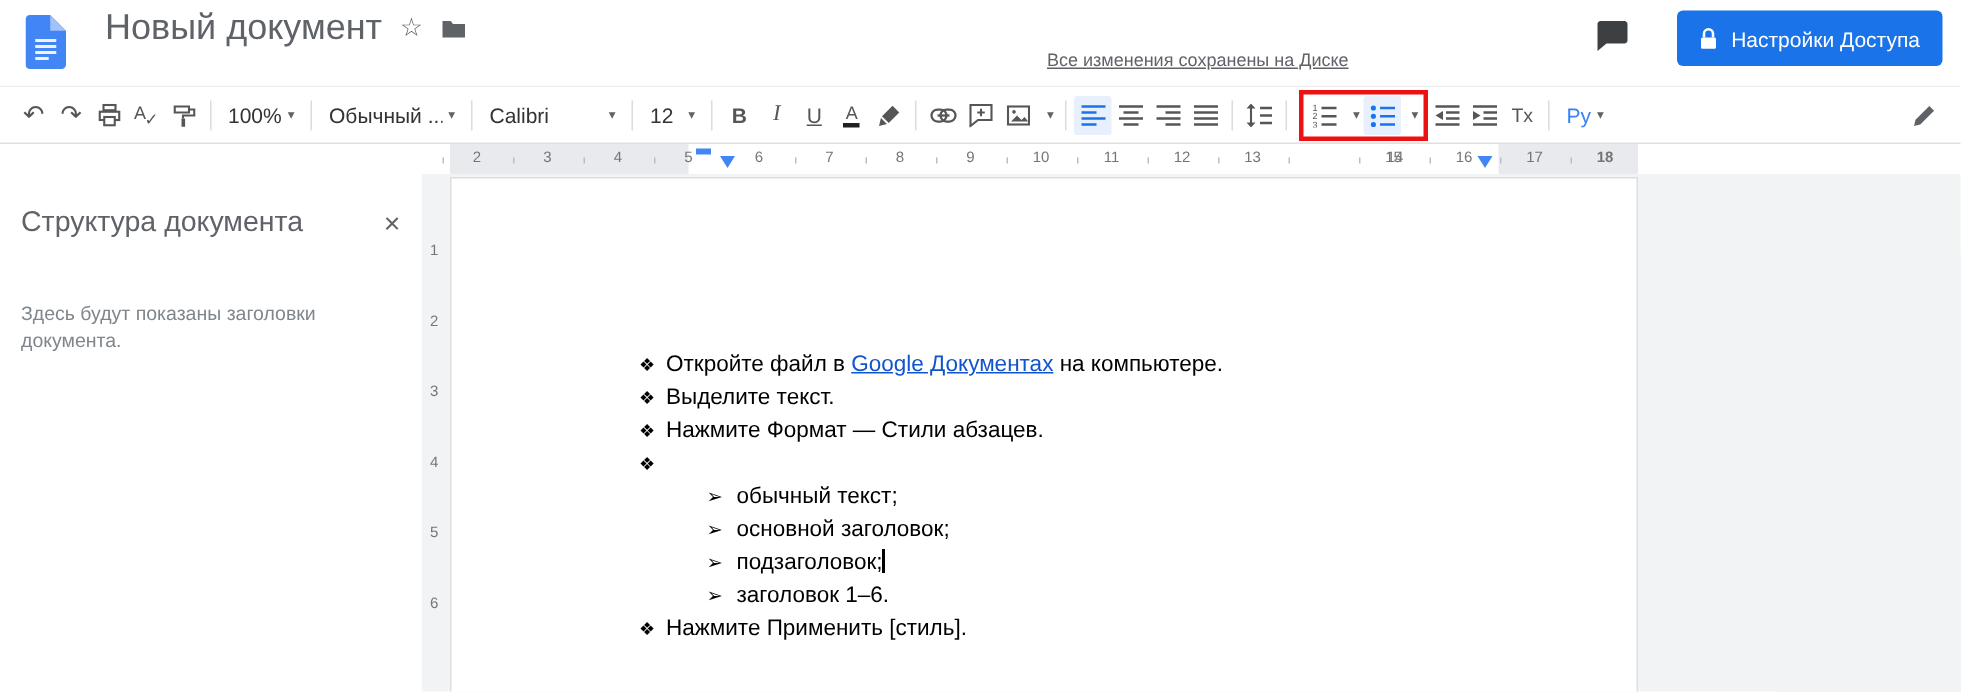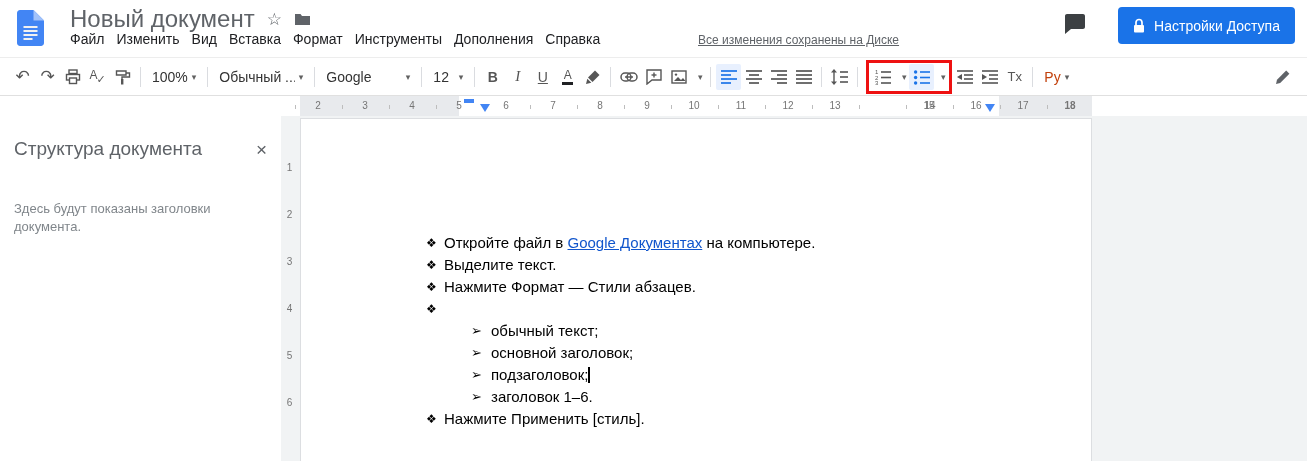--- a/index.html
+++ b/index.html
@@ -38,21 +38,21 @@
   .i-label { font-family:"Liberation Serif",serif; font-style:italic; font-size:15px; }
   .u-label { text-decoration:underline; font-size:14px; }
   .color-a { display:flex; flex-direction:column; align-items:center; line-height:1; }
   .color-a .a { font-size:12px; }
   .color-a .bar { width:11px; height:3px; background:#202124; margin-top:1px; }
   .sp-a { font-size:12px; margin-top:-4px; }
   .sp-c { font-size:11px; margin-top:5px; margin-left:-1px; }
   .cf-label { font-size:13px; letter-spacing:0; }
   .red-box { display:flex; align-items:center; height:34px; border:3px solid #ee1111; padding:0 1px; margin-left:3px; flex:none; }
   .pencil-btn { margin-left:auto; margin-right:12px; }
-  .ru-label { font-size:14px; color:#c2410c; }
+  .ru-label { font-size:14px; color:#3b82f6; }
 
   
   #ruler-h { position:absolute; top:96px; left:0; width:100%; height:20px; background:#fff; z-index:4; }
   .ruler-seg { position:absolute; top:0; height:20px; background:#e8eaed; }
   .ruler-num { position:absolute; top:4px; font-size:10px; color:#757575; transform:translateX(-50%); }
   .ruler-tick { position:absolute; top:9px; width:1px; height:4px; background:#bdbdbd; }
   .indent-bar { position:absolute; left:464px; top:3px; width:10px; height:4px; background:#4285f4; cursor:pointer; }
   .indent-tri { position:absolute; top:8px; width:0; height:0; border-left:5.5px solid transparent; border-right:5.5px solid transparent;
                 border-top:8px solid #4285f4; cursor:pointer; }
   .tri-left { left:480px; } .tri-right { left:985px; }
@@ -100,30 +100,20 @@
     </div>
     <div class="title-area">
       <span class="doc-title">Новый документ</span>
       <span class="star-icon">☆</span>
       <span class="folder-wrap">
         <svg width="17" height="14" viewBox="0 0 17 14">
             <path d="M1 2h5.5L8 4h8v9H1z" fill="#5f6368"></path>
           </svg>
       </span>
     </div>
-    <div class="menu-bar" id="menu-bar">
-        <span class="menu-item">Файл</span>
-        <span class="menu-item">Изменить</span>
-        <span class="menu-item">Вид</span>
-        <span class="menu-item">Вставка</span>
-        <span class="menu-item">Формат</span>
-        <span class="menu-item">Инструменты</span>
-        <span class="menu-item">Дополнения</span>
-        <span class="menu-item">Справка</span>
-      </div>
     <span class="save-status">Все изменения сохранены на Диске</span>
     <div class="comment-history">
       <svg width="24" height="21" viewBox="0 0 24 21">
           <path d="M3 1h18c1.1 0 2 .9 2 2v11c0 1.1-.9 2-2 2H9l-6 5V3c0-1.1.9-2 2-2z" fill="#3c4043"></path>
         </svg>
     </div>
     <button class="share-button">
       <svg width="12" height="15" viewBox="0 0 12 15">
         <path d="M3 7V4.5a3 3 0 0 1 6 0V7" stroke="#fff" stroke-width="1.7" fill="none"></path>
         <rect x="1" y="7" width="10" height="7.5" rx="1" fill="#fff"></rect>
@@ -161,21 +151,21 @@
     </div>
     <div class="sep"></div>
 
     <div class="tb-select sel-style">
       <span class="grow">Обычный ...</span>
       <span class="dd-arrow">▾</span>
     </div>
     <div class="sep"></div>
 
     <div class="tb-select sel-font">
-      <span class="grow">Google</span>
+      <span class="grow">Calibri</span>
       <span class="dd-arrow">▾</span>
     </div>
     <div class="sep"></div>
 
     <div class="tb-select sel-size">
       <span class="grow">12</span>
       <span class="dd-arrow">▾</span>
     </div>
     <div class="sep"></div>
 

